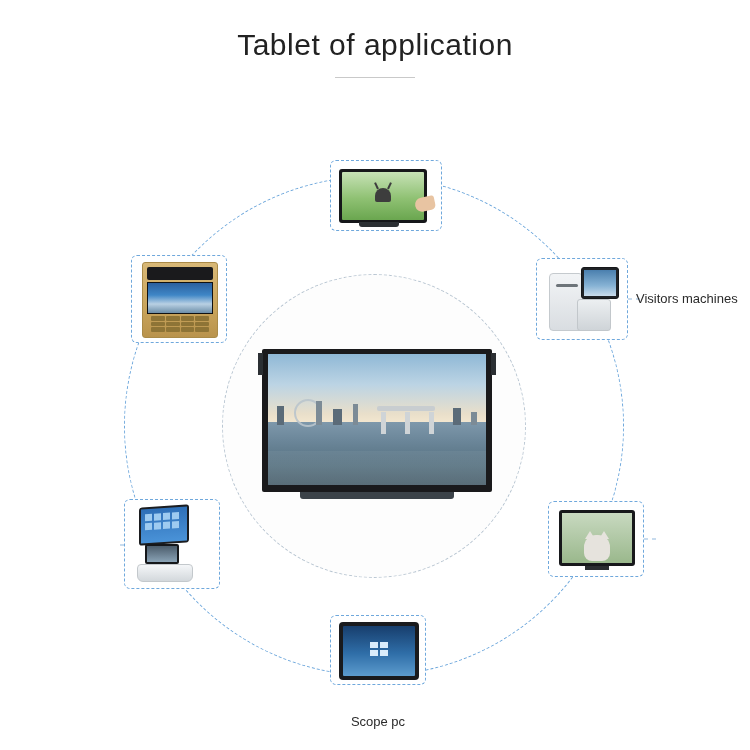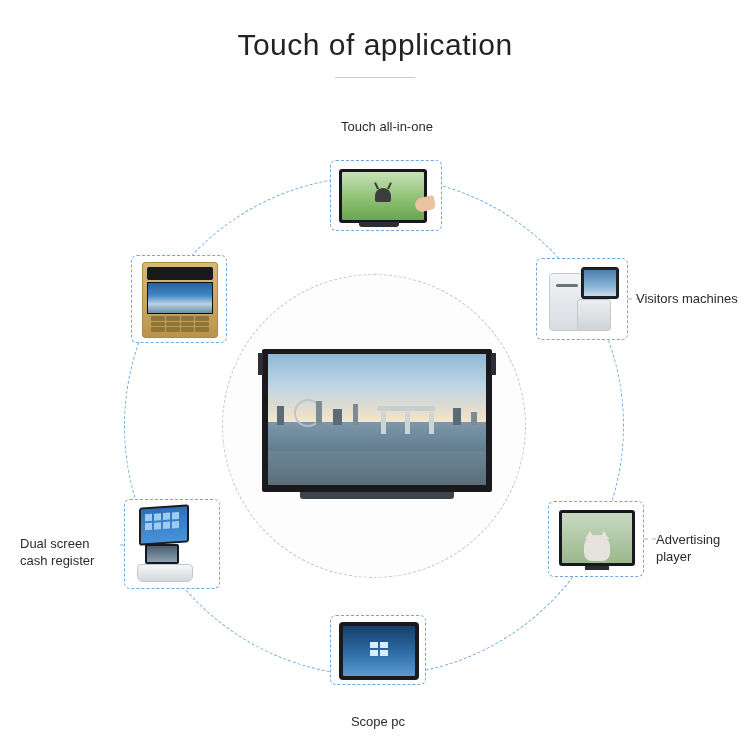--- a/index.html
+++ b/index.html
@@ -328,21 +328,21 @@
     width: 750px;
     height: 750px;
     pointer-events: none;
   }
 </style>
 </head>
 <body>
 
 <div id="stage">
 
-  <div class="title">Touch of application</div>
+  <div class="title">Tablet of application</div>
   <div class="title-rule"></div>
 
   <div class="ring-outer"></div>
   <div class="ring-inner"></div>
 
   <svg class="links" viewBox="0 0 750 750">
     <g stroke="#8fb7dd" stroke-width="1" stroke-dasharray="4 4" fill="none">
       <path d="M227 299 L135 299"></path>
       <path d="M628 299 L640 299"></path>
       <path d="M124 545 L118 545"></path>
@@ -376,21 +376,20 @@
 
   <div class="node" id="node-touch">
     <div class="aio-body">
       <div class="aio-screen">
         <div class="android"></div>
       </div>
     </div>
     <div class="aio-stand"></div>
     <div class="hand"></div>
   </div>
-  <div class="node-label" style="left:312px; top:118px; width:150px; text-align:center;">Touch all-in-one</div>
 
   <div class="node" id="node-community">
     <div class="cac-body">
       <div class="cac-top"></div>
       <div class="cac-screen"></div>
       <div class="cac-keys">
         <i></i>
           <i></i>
           <i></i>
           <i></i>
@@ -430,37 +429,29 @@
             <i></i>
             <i></i>
         </div>
       </div>
     </div>
     <div class="cr-screen-sec">
       <div class="s"></div>
     </div>
     <div class="cr-base"></div>
   </div>
-  <div class="node-label" style="left:20px; top:535px; width:110px; text-align:left;">
-    <div>Dual screen</div>
-    <div>cash register</div>
-  </div>
 
   <div class="node" id="node-ads">
     <div class="ap-frame">
       <div class="ap-screen">
         <div class="cat"></div>
       </div>
     </div>
     <div class="ap-stand"></div>
   </div>
-  <div class="node-label" style="left:656px; top:531px; width:92px; text-align:left;">
-    <div>Advertising</div>
-    <div>player</div>
-  </div>
 
   <div class="node" id="node-tablet">
     <div class="tb-frame">
       <div class="tb-screen">
         <div class="win-logo">
           <i></i>
             <i></i>
             <i></i>
             <i></i>
         </div>

